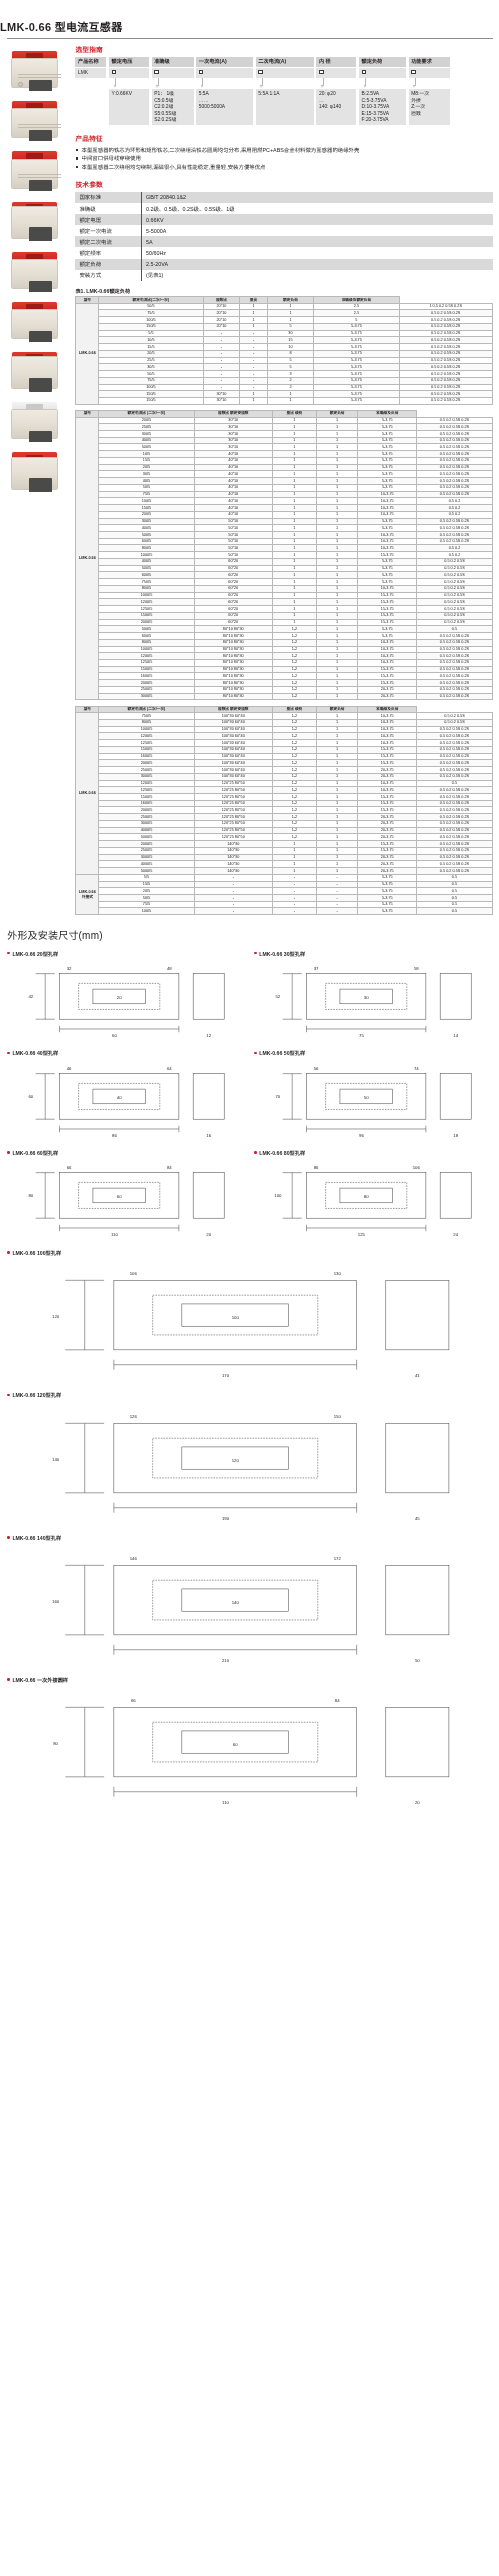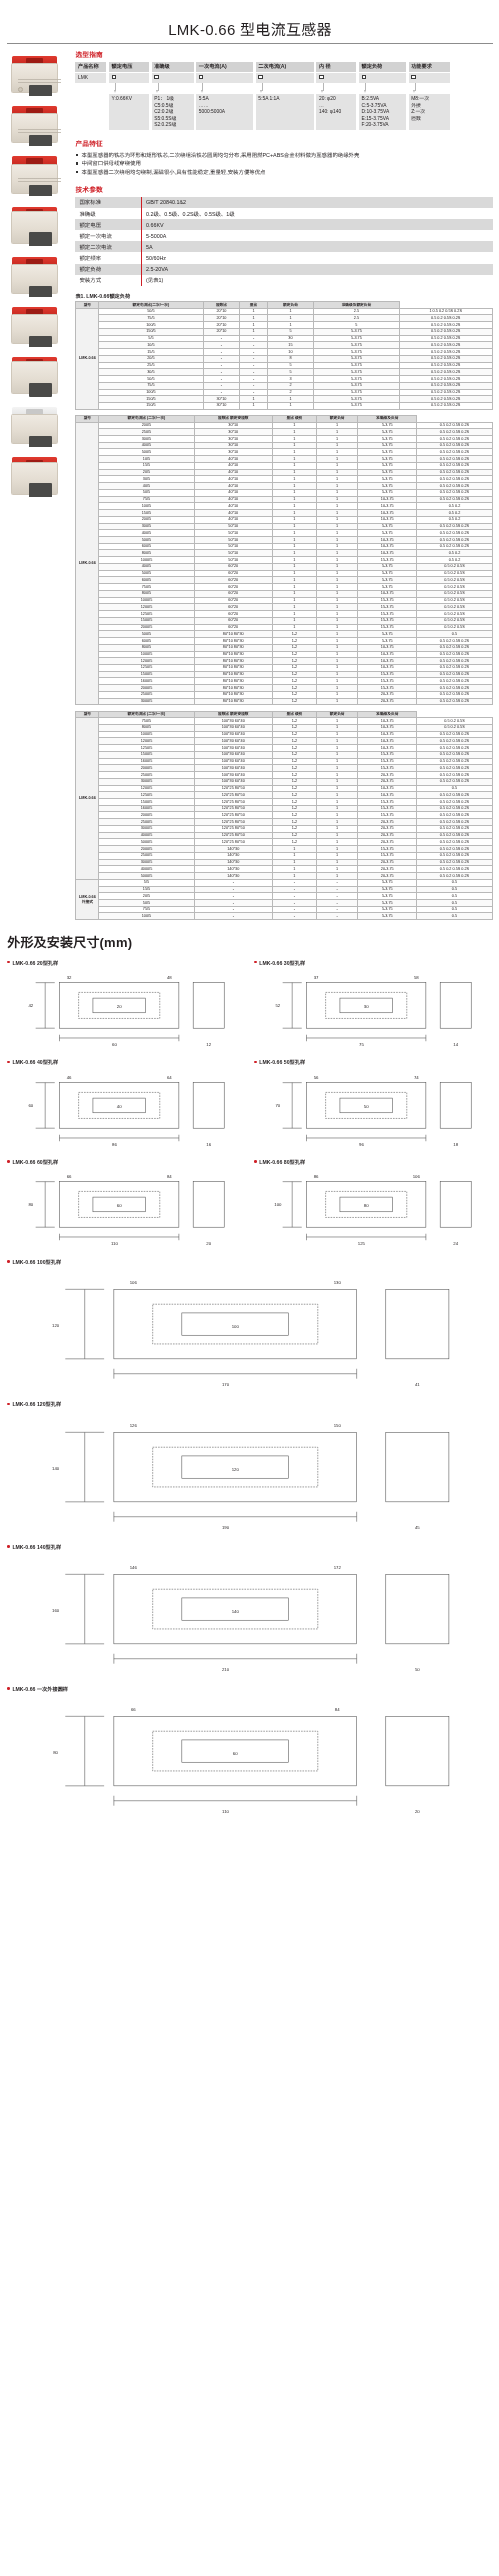--- a/index.html
+++ b/index.html
@@ -8,23 +8,23 @@
     width:500px;
     font-family:"Liberation Sans","DejaVu Sans",sans-serif;
     background:#ffffff;
     color:#231f20;
     -webkit-font-smoothing:antialiased;
   }
   .page { width:500px; position:relative; padding:0 0 15.5px 0; }
 
   
   .doc-title {
-    text-align:center;
-    font-size:15px;
-    font-weight:normal;
+    text-align:left;
+    font-size:11px;
+    font-weight:bold;
     letter-spacing:0.3px;
     padding:17.5px 0 4.1px 0;
     color:#231f20;
   }
   .title-rule { height:1px; background:#8c8c8c; margin:0 7.2px 0 7.2px; }
 
   
   .body-wrap { display:flex; padding:5.2px 7.2px 0 7.2px; gap:5.2px; }
   .col-photos { width:63px; flex:0 0 63px; padding-top:3.1px; }
   .col-main { flex:1 1 auto; min-width:0; }
@@ -127,21 +127,21 @@
     border:0.5px solid #b9b9b9; padding:0.5px 1px; text-align:center;
     line-height:1.25; color:#231f20;
   }
   table.data thead th { background:#dcdcdc; font-weight:bold; font-size:3.7px; }
   table.data td.model { background:#f2f2f2; font-weight:bold; width:23px; }
   table.data tbody tr:nth-child(even) td { background:#fafafa; }
   table.data tbody tr:nth-child(even) td.model { background:#f2f2f2; }
 
   
   .dim-title {
-    font-size:13px; font-weight:bold; margin:11.3px 7.2px 4.1px 7.2px;
+    font-size:10px; font-weight:normal; margin:11.3px 7.2px 4.1px 7.2px;
     color:#231f20; letter-spacing:0.2px;
   }
   .dim-grid { display:flex; flex-wrap:wrap; padding:0 7.2px; gap:5.2px 8.2px; }
   .dim-block { width:100%; }
   .dim-block.half { width:calc(50% - 4.1px); }
   .dim-label {
     font-size:5.2px; font-weight:bold; margin:4.1px 0 2.1px 0; padding-left:5.2px;
     position:relative;
   }
   .dim-label:before{

